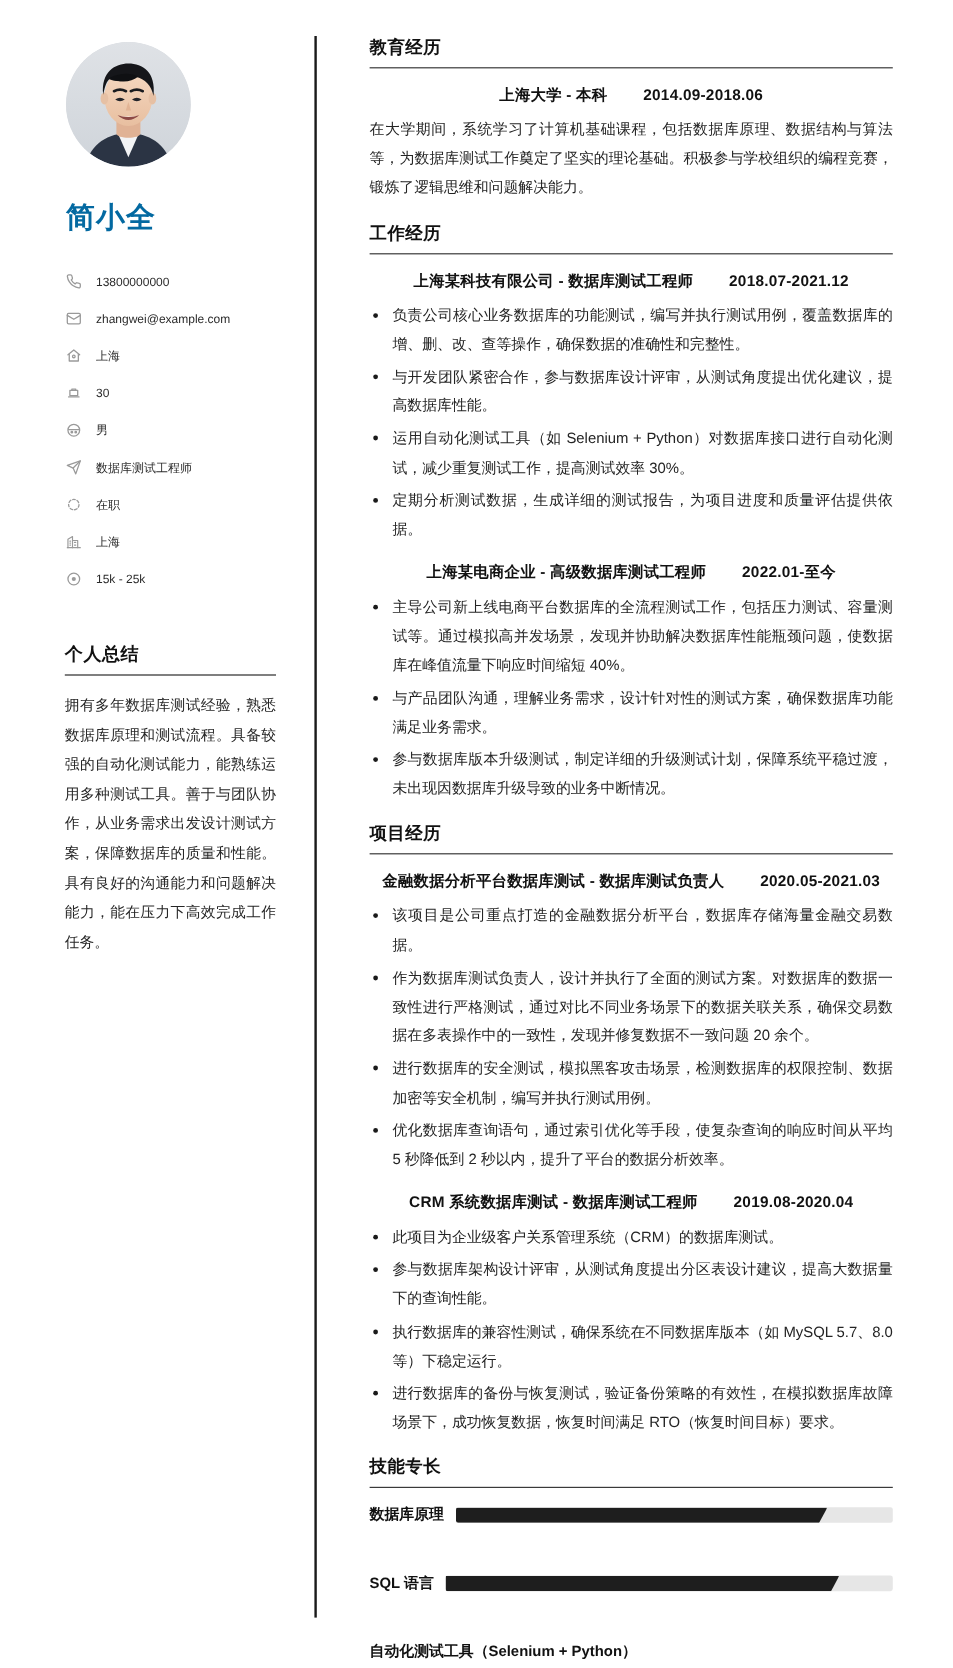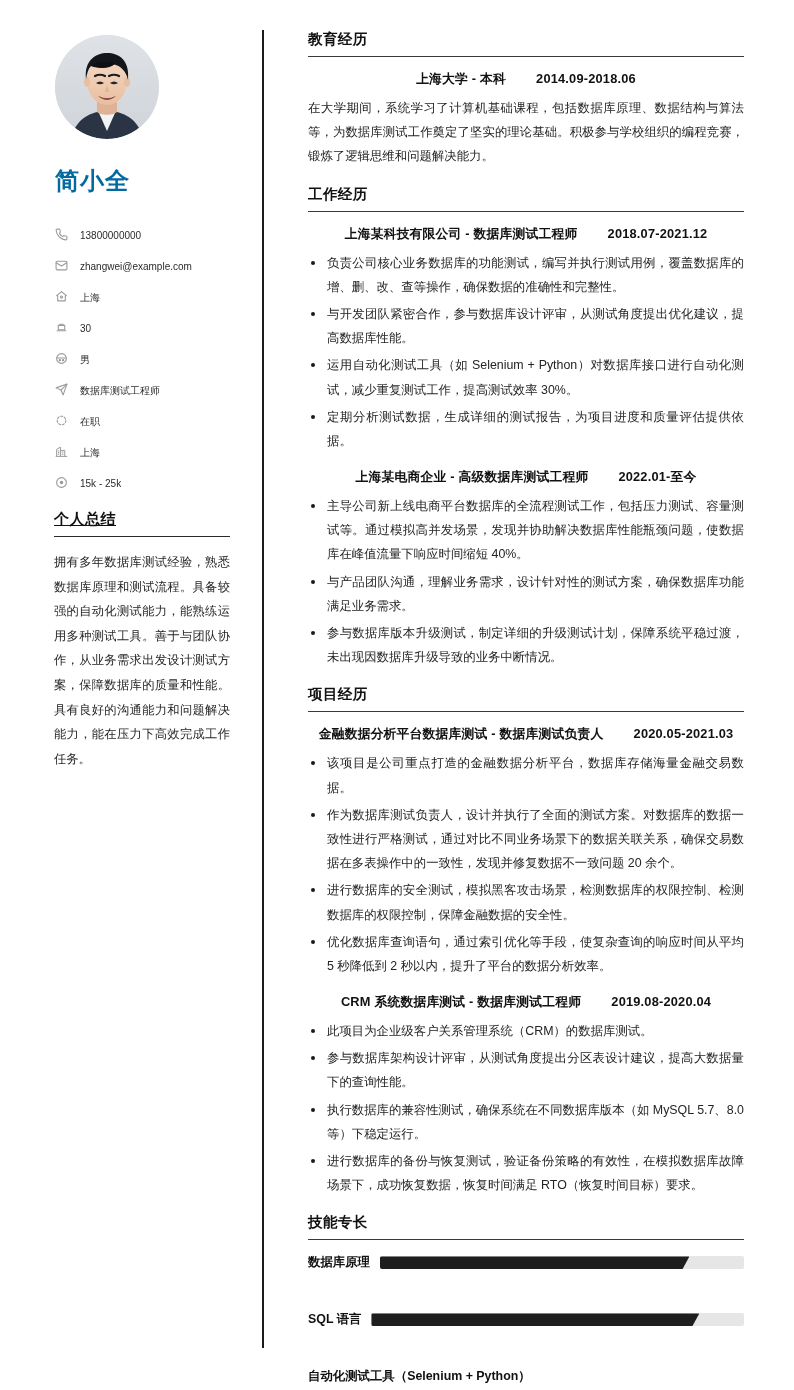--- a/index.html
+++ b/index.html
@@ -77,24 +77,23 @@
     align-items: center;
     justify-content: center;
     color: #9a9a9a;
   }
   .contact-icon svg { width: 13px; height: 13px; display: block; }
 
   .side-section-title {
     font-size: 15px;
     font-weight: 700;
     color: #111;
-    margin: 20px 0 0 14px;
+    margin: 46px 0 0 14px;
     padding-bottom: 7px;
     letter-spacing: 0.5px;
-    text-decoration: underline;
   }
   .side-rule {
     height: 1px;
     background: #2b2b2b;
     margin: 0 0 0 14px;
     width: 176px;
   }
   .summary-text {
     margin: 13px 0 0 14px;
     width: 176px;
@@ -414,21 +413,21 @@
       <div class="section-rule"></div>
 
       <div class="entry">
         <div class="entry-head">
           <span class="entry-title">金融数据分析平台数据库测试 - 数据库测试负责人</span>
           <span class="entry-date">2020.05-2021.03</span>
         </div>
         <ul class="bullets">
           <li class="bullet">该项目是公司重点打造的金融数据分析平台，数据库存储海量金融交易数据。</li>
           <li class="bullet">作为数据库测试负责人，设计并执行了全面的测试方案。对数据库的数据一致性进行严格测试，通过对比不同业务场景下的数据关联关系，确保交易数据在多表操作中的一致性，发现并修复数据不一致问题 20 余个。</li>
-          <li class="bullet">进行数据库的安全测试，模拟黑客攻击场景，检测数据库的权限控制、检测数据库的权限控制，保障金融数据的安全性。</li>
+          <li class="bullet">进行数据库的安全测试，模拟黑客攻击场景，检测数据库的权限控制、数据加密等安全机制，编写并执行测试用例。</li>
           <li class="bullet">优化数据库查询语句，通过索引优化等手段，使复杂查询的响应时间从平均 5 秒降低到 2 秒以内，提升了平台的数据分析效率。</li>
         </ul>
       </div>
 
       <div class="entry">
         <div class="entry-head">
           <span class="entry-title">CRM 系统数据库测试 - 数据库测试工程师</span>
           <span class="entry-date">2019.08-2020.04</span>
         </div>
         <ul class="bullets">

